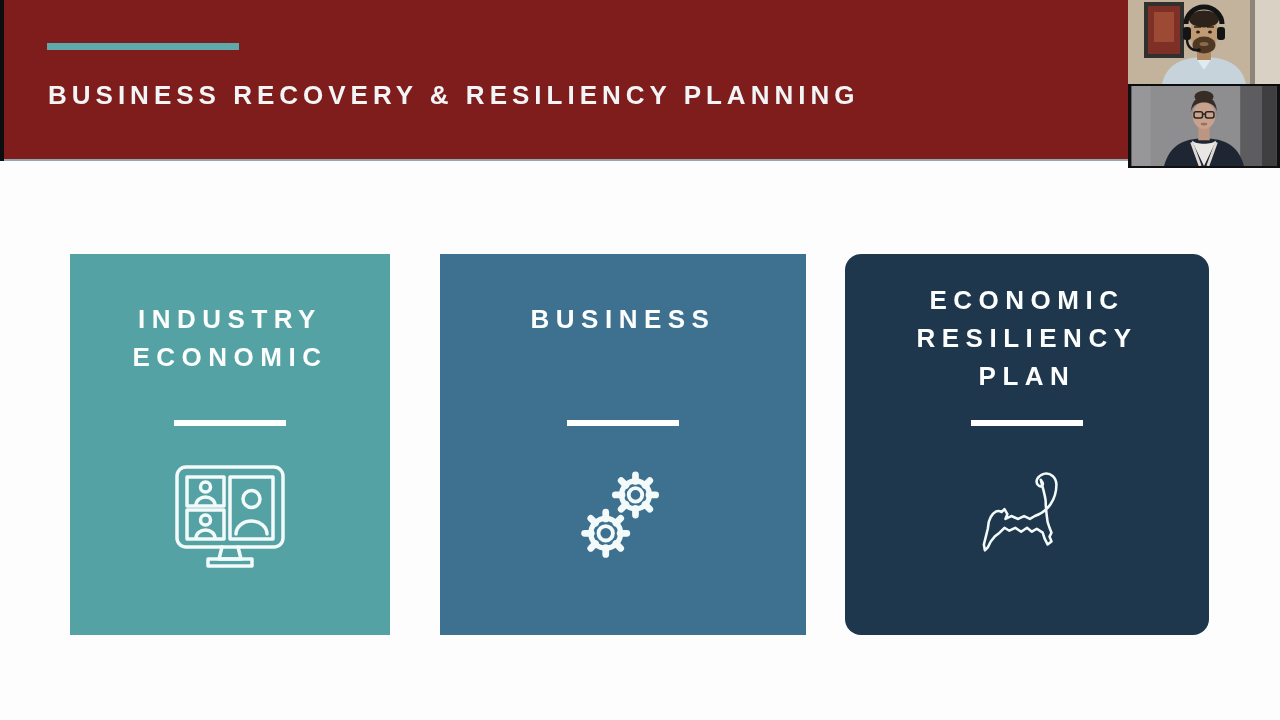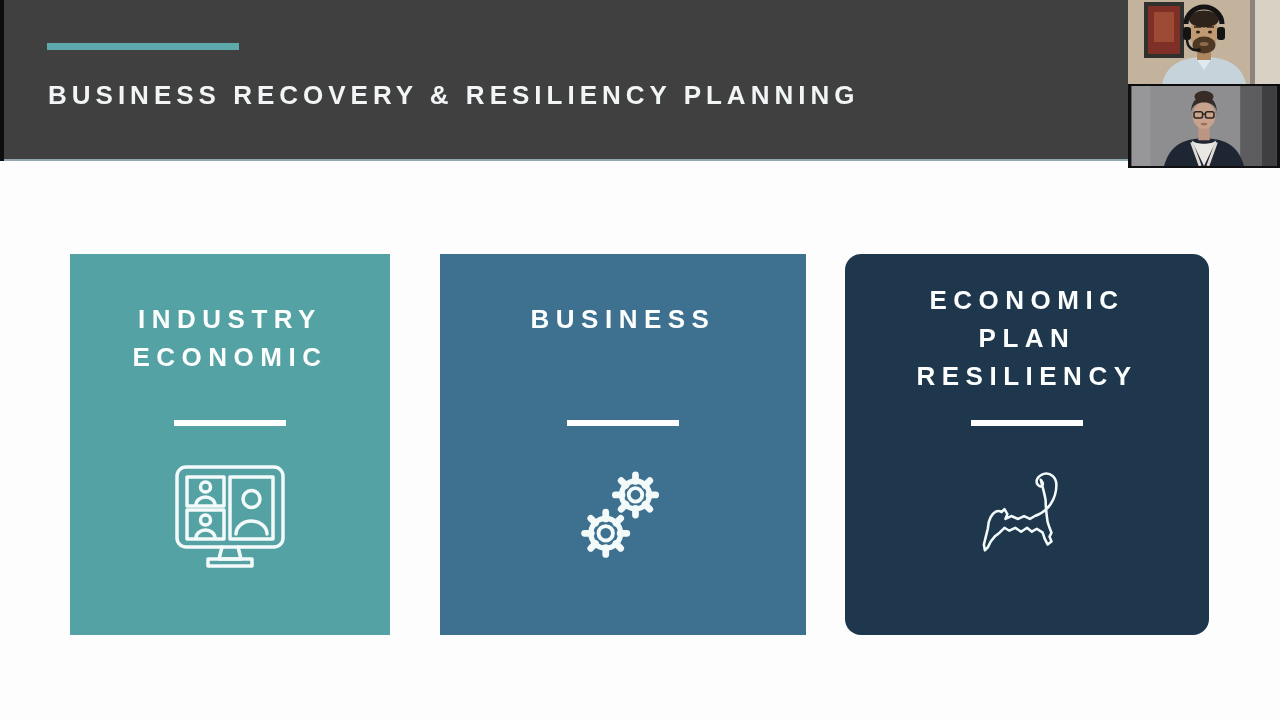--- a/index.html
+++ b/index.html
@@ -49,21 +49,21 @@
   .video-panel {
     position:absolute; right:0; top:0; width:152px; height:168px; background:#101010; z-index:6;
   }
   .video { position:relative; width:152px; height:84px; overflow:hidden; }
   .video + .video { border-top:2px solid #0c0c0c; height:82px; }
   .video svg { display:block; width:100%; height:100%; }
 </style>
 </head>
 <body>
 
-<div class="header" style="background-color: #404040; text-decoration: underline;">
+<div class="header" style="background-color: #7f1d1d; text-decoration: underline;">
   <div class="edge-strip"></div>
   <div class="accent-line" style="background-color: rgb(93, 169, 172);"></div>
   <div class="header-title">BUSINESS RECOVERY &amp; RESILIENCY PLANNING</div>
 </div>
 
 <div class="card card-1" style="background-color: rgb(85, 162, 165);">
   <div class="card-title">
     <div>INDUSTRY</div>
     <div>ECONOMIC</div>
   </div>
@@ -119,22 +119,22 @@
       </g>
       <circle cx="32" cy="72" r="15.5" stroke-width="5.5"></circle>
       <circle cx="32" cy="72" r="7.5" stroke-width="4"></circle>
     </svg>
   </div>
 </div>
 
 <div class="card card-3" style="background-color: rgb(30, 55, 77);">
   <div class="card-title">
     <div>ECONOMIC</div>
+    <div>RESILIENCY</div>
     <div>PLAN</div>
-    <div>RESILIENCY</div>
   </div>
   <div class="card-divider"></div>
   <div class="card-icon-wrap">
     <svg width="98" height="98" viewBox="0 0 100 100" stroke-width="2.6" stroke-linejoin="round" stroke-linecap="round">
       <path d="M13,50
                C16,45 20,42 24,45 L27,42 L30,47 L28,52
                L34,49 L41,52 L47,49 L53,52 L58,49
                C64,47 70,43 74,37
                C78,31 80,24 80,17
                C80,10 74,4 67,6

